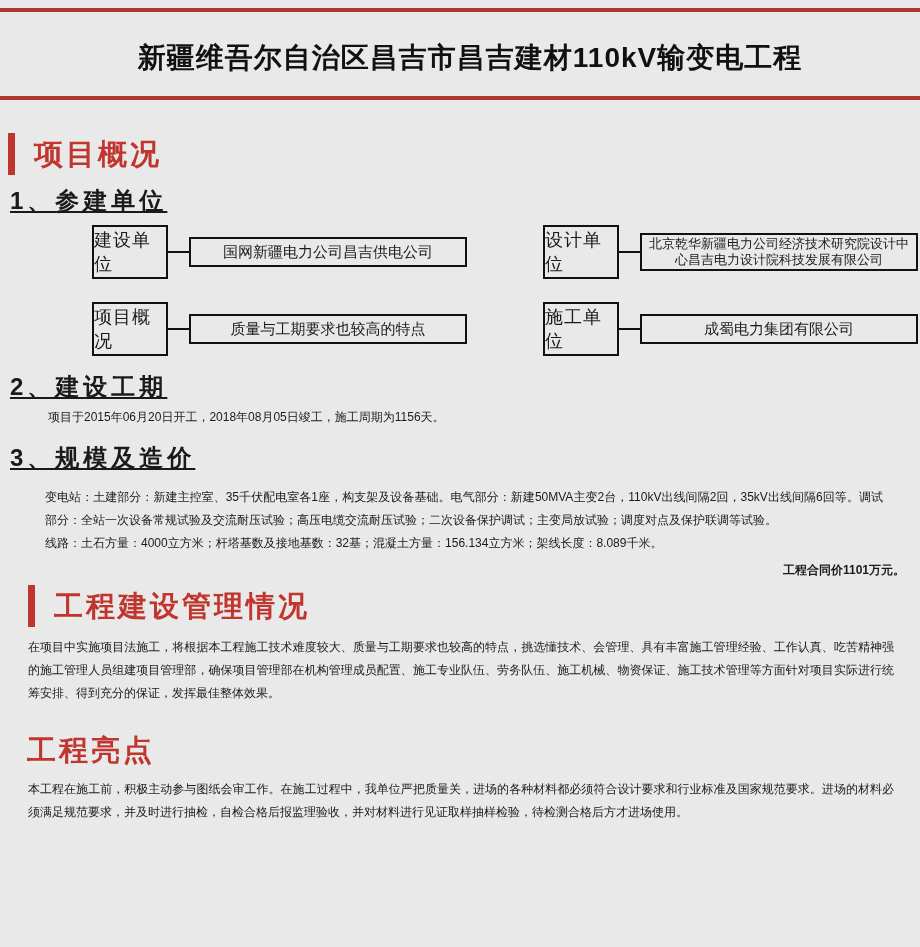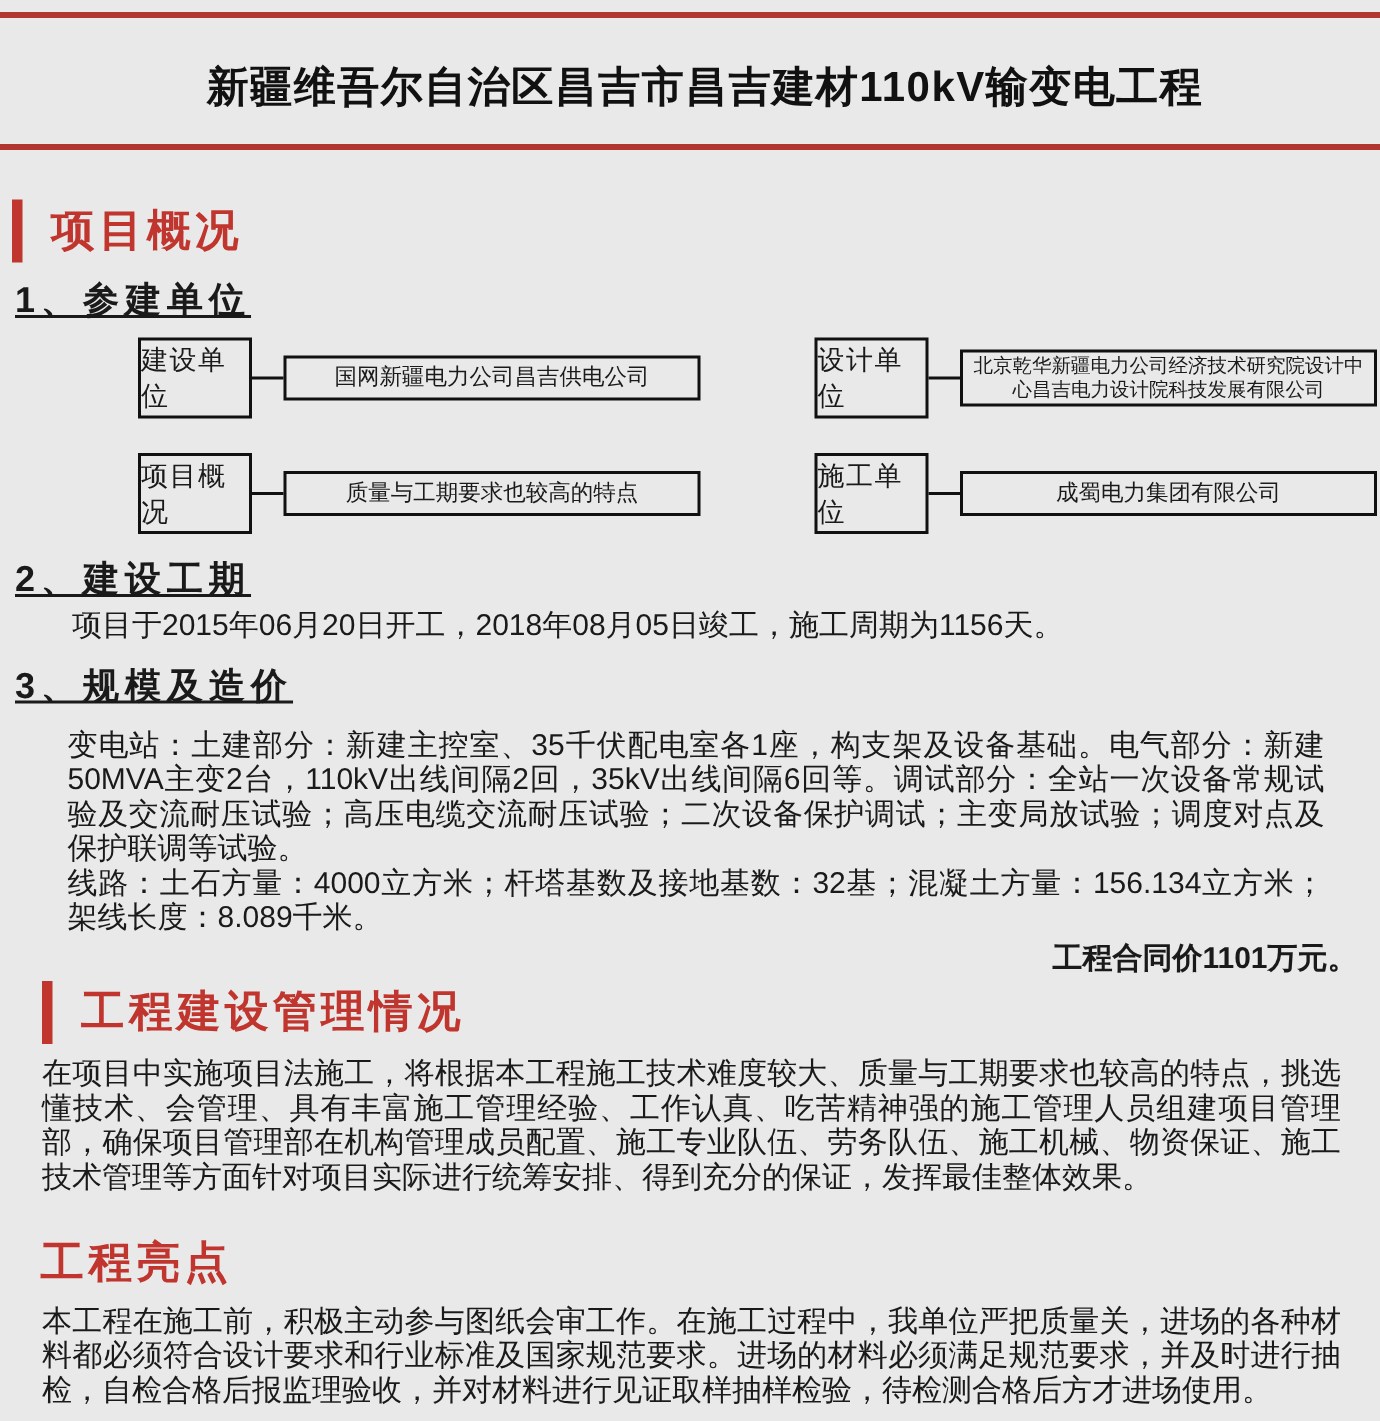--- a/index.html
+++ b/index.html
@@ -80,21 +80,21 @@
     align-items: center;
     justify-content: center;
     text-align: center;
     font-size: 15px;
     line-height: 18px;
     padding: 1px 3px;
     flex: 0 0 auto;
   }
   .unit-design .company-box { font-size: 13px; line-height: 16px; min-height: 38px; }
 
-  .body-text { font-size: 20px; line-height: 23px; }
+  .body-text { font-size: 12px; line-height: 23px; }
   .schedule-text { margin-top: 5px; margin-left: 48px; margin-right: 30px; }
   .scale-text { margin-top: 14px; margin-left: 45px; margin-right: 37px; text-align: justify; }
   .contract-price {
     margin-top: 4px;
     margin-right: 15px;
     text-align: right;
     font-weight: 700;
   }
   .para { margin-top: 9px; margin-left: 28px; margin-right: 26px; text-align: justify; }
   .para-highlights { margin-top: 7px; }

